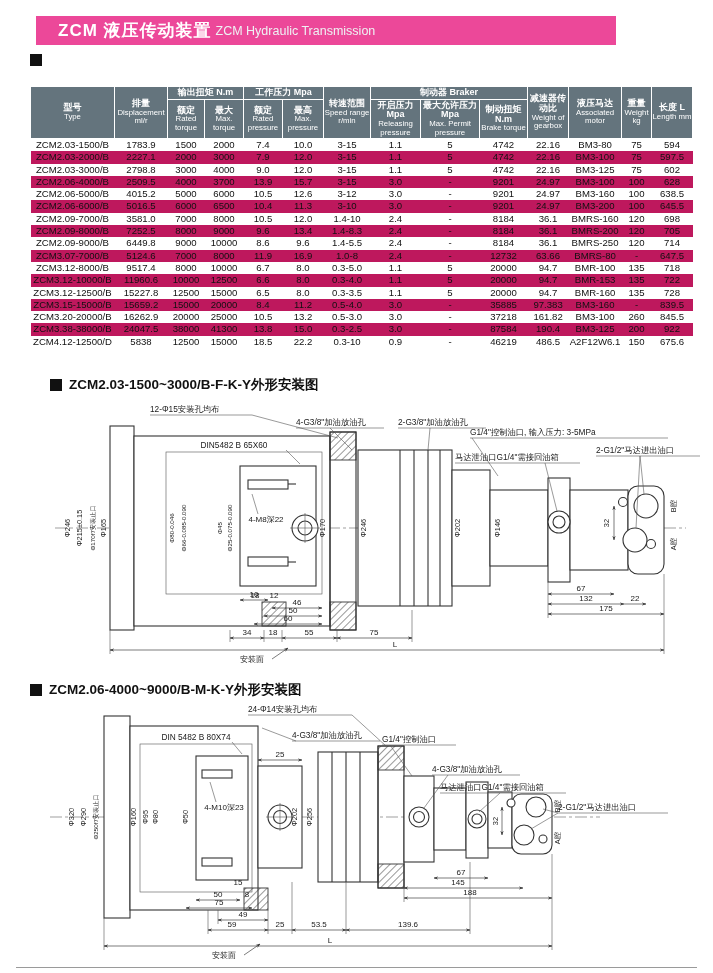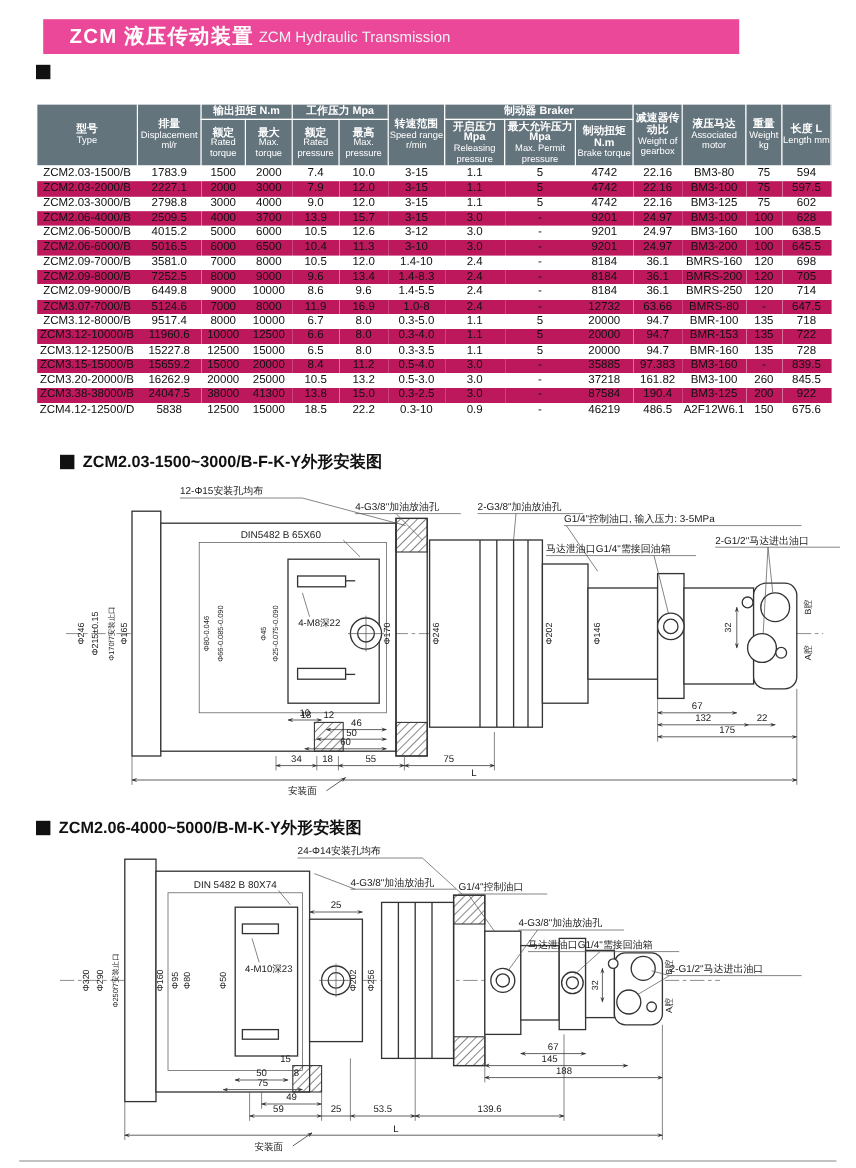--- a/index.html
+++ b/index.html
@@ -557,21 +557,21 @@
     <line class="thin" x1="455" y1="65" x2="580" y2="65"></line>
       <line class="thin" x1="545" y1="65" x2="557" y2="113"></line>
     <text x="596" y="55">2-G1/2"马达进出油口</text>
     <line class="thin" x1="596" y1="58" x2="700" y2="58"></line>
     <line class="thin" x1="640" y1="58" x2="644" y2="96"></line>
       <line class="thin" x1="640" y1="58" x2="636" y2="130"></line>
   </svg>
 
   <div class="sec-head" id="diag2-head">
     <span class="sq"></span>
-    <span>ZCM2.06-4000~5000/B-M-K-Y外形安装图</span>
+    <span>ZCM2.06-4000~9000/B-M-K-Y外形安装图</span>
   </div>
 
   <svg id="svg2" class="diag" width="713" height="264" viewBox="0 0 713 264">
     <defs>
       <marker id="d2a" viewBox="0 0 10 10" refX="9" refY="5" markerWidth="7" markerHeight="7" orient="auto-start-reverse">
         <path d="M10,5 L0,1.5 L4,5 L0,8.5 Z" fill="#333"></path>
       </marker>
       <pattern id="h2" width="5" height="5" patternTransform="rotate(45)" patternUnits="userSpaceOnUse">
         <line x1="0" y1="0" x2="0" y2="5" stroke="#333" stroke-width="1"></line>
       </pattern>

